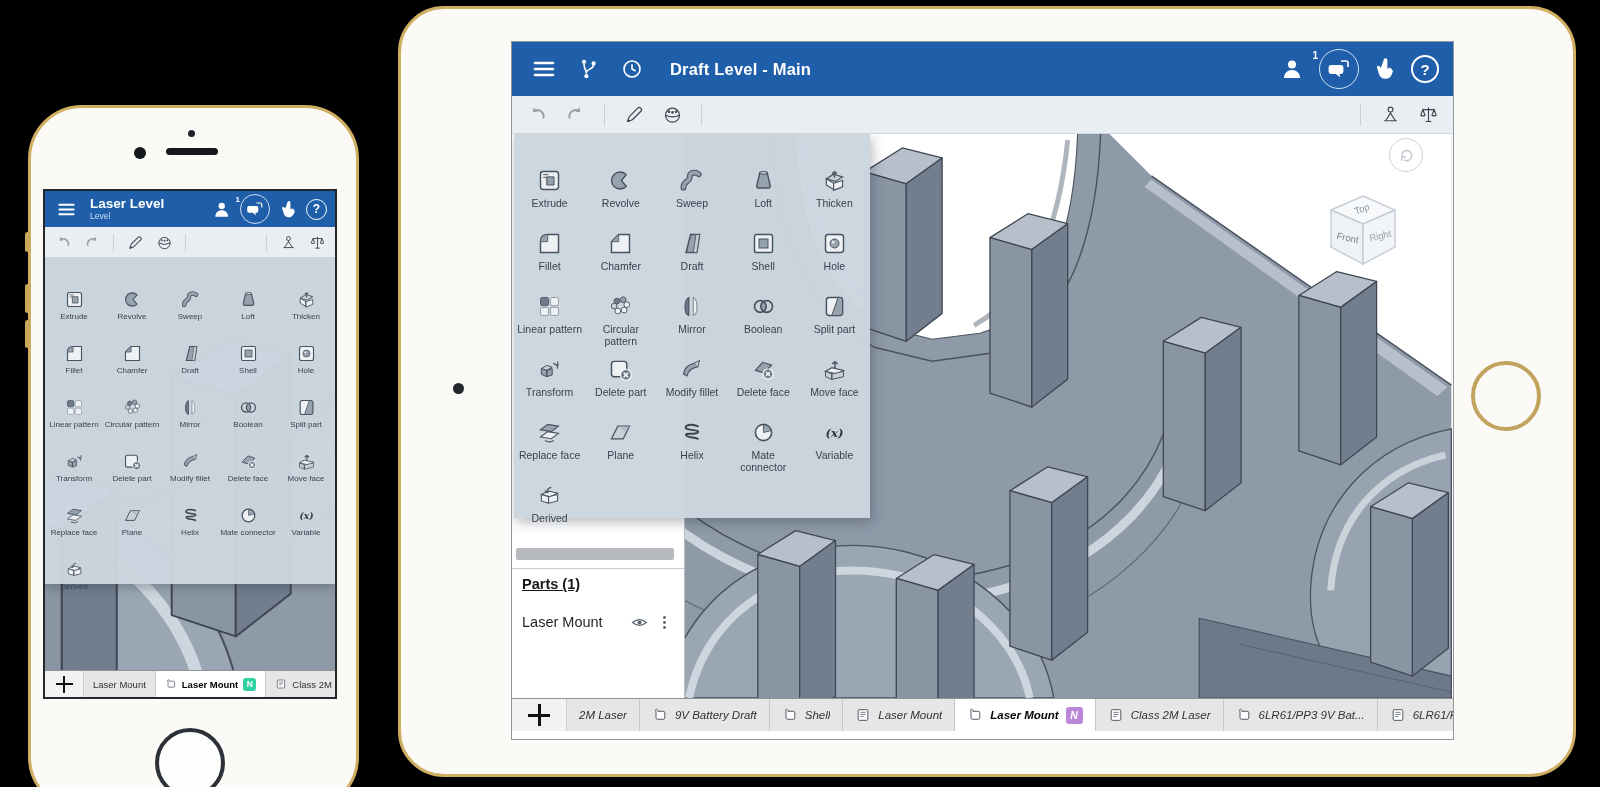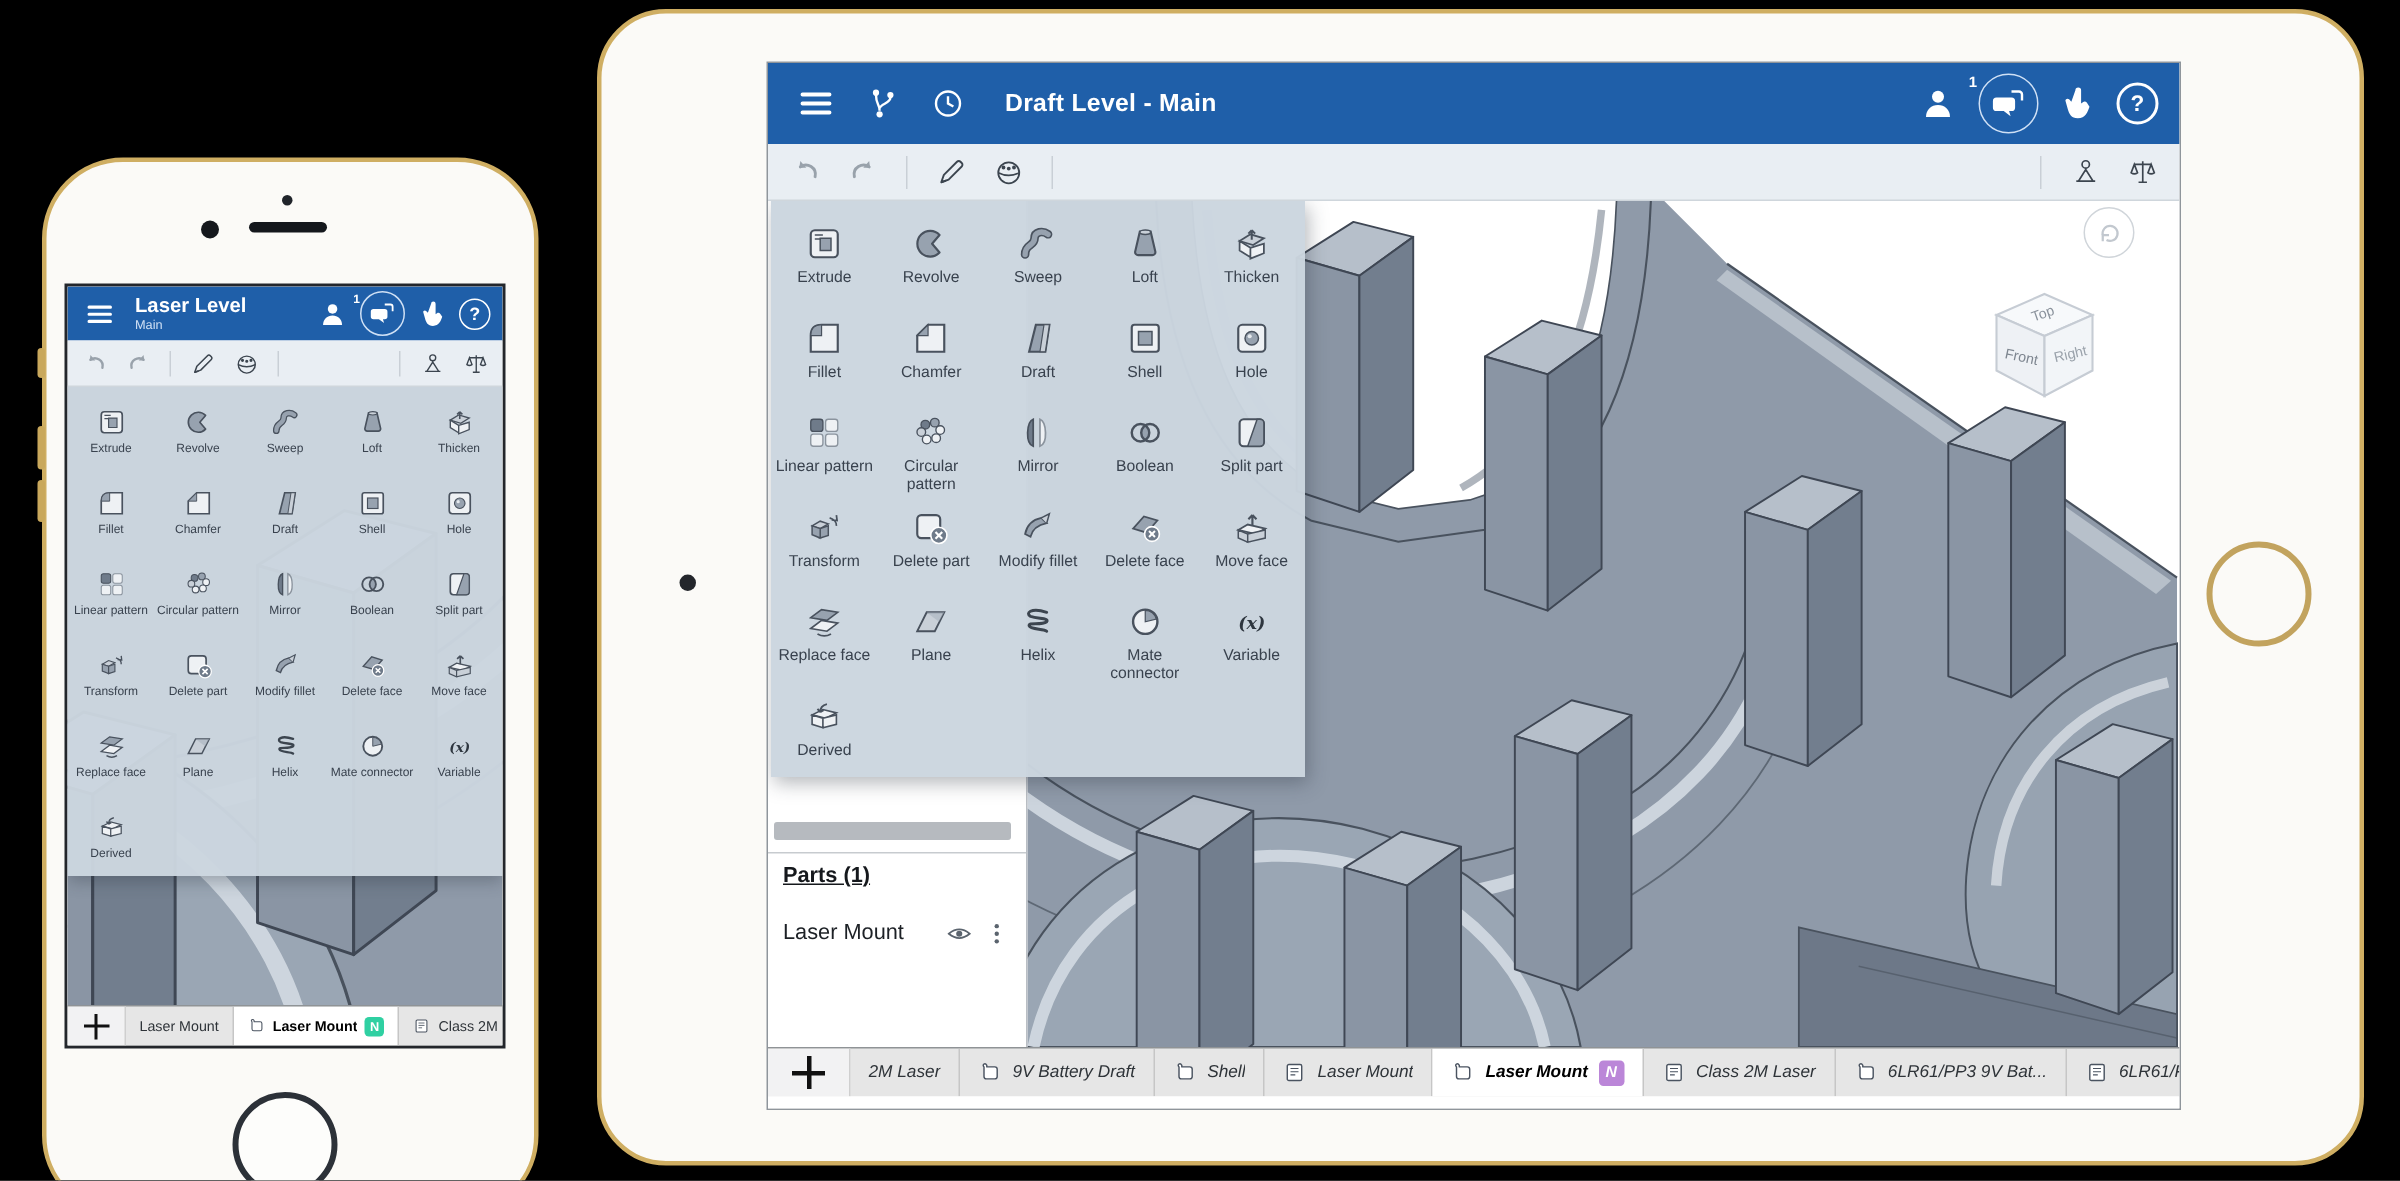--- a/index.html
+++ b/index.html
@@ -42,21 +42,21 @@
   .tsep{width:1px;background:#c9cfd6;}
   .tic{display:inline-flex;align-items:center;justify-content:center;}
   .tic svg{display:block;}
 
   .main{position:relative;flex:1;overflow:hidden;background:#fff;}
   .model{position:absolute;inset:0;}
   .model svg{display:block;width:100%;height:100%;}
 
   
   .feat-menu{position:absolute;background:rgba(203,214,223,0.97);box-shadow:2px 4px 12px rgba(40,50,60,.35);z-index:30;}
-  .feat-grid{display:grid;height:100%;box-sizing:border-box;}
+  .feat-grid{display:grid;height:100%;box-sizing:border-box;margin-top:18px;}
   .feat{display:flex;flex-direction:column;align-items:center;justify-content:flex-start;padding-top:7px;}
   .fico svg{display:block;}
   .flabel{text-align:center;color:#39424e;}
 
   
   .t-app .hdr{height:54px;padding:0 14px;gap:8px;}
   .t-app .htitle{font-size:16.5px;font-weight:bold;margin-left:12px;letter-spacing:.2px;}
   .t-app .hicon{width:36px;height:36px;}
   .t-app .hicon svg{width:24px;height:24px;}
   .t-app .chat-circ{width:38px;height:38px;}
@@ -192,21 +192,21 @@
     <div class="p-screen">
       <div class="app p-app">
         <header class="hdr">
           <span class="hicon">
             <svg viewBox="0 0 24 24">
                 <path d="M3 6h18M3 12h18M3 18h18" stroke="#fff" stroke-width="2.6" stroke-linecap="round"></path>
               </svg>
           </span>
           <span class="titleblock">
             <span class="htitle">Laser Level</span>
-            <span class="hsub">Main</span>
+            <span class="hsub">Level</span>
           </span>
           <span class="hspacer"></span>
           <span class="hicon">
             <svg viewBox="0 0 24 24" fill="#fff">
                 <circle cx="11" cy="7.5" r="4"></circle>
                 <path d="M3 21 c0-5 3.6-8 8-8 s8 3 8 8 Z"></path>
               </svg>
             <span class="usr-sup">1</span>
           </span>
           <span class="chat-circ">

